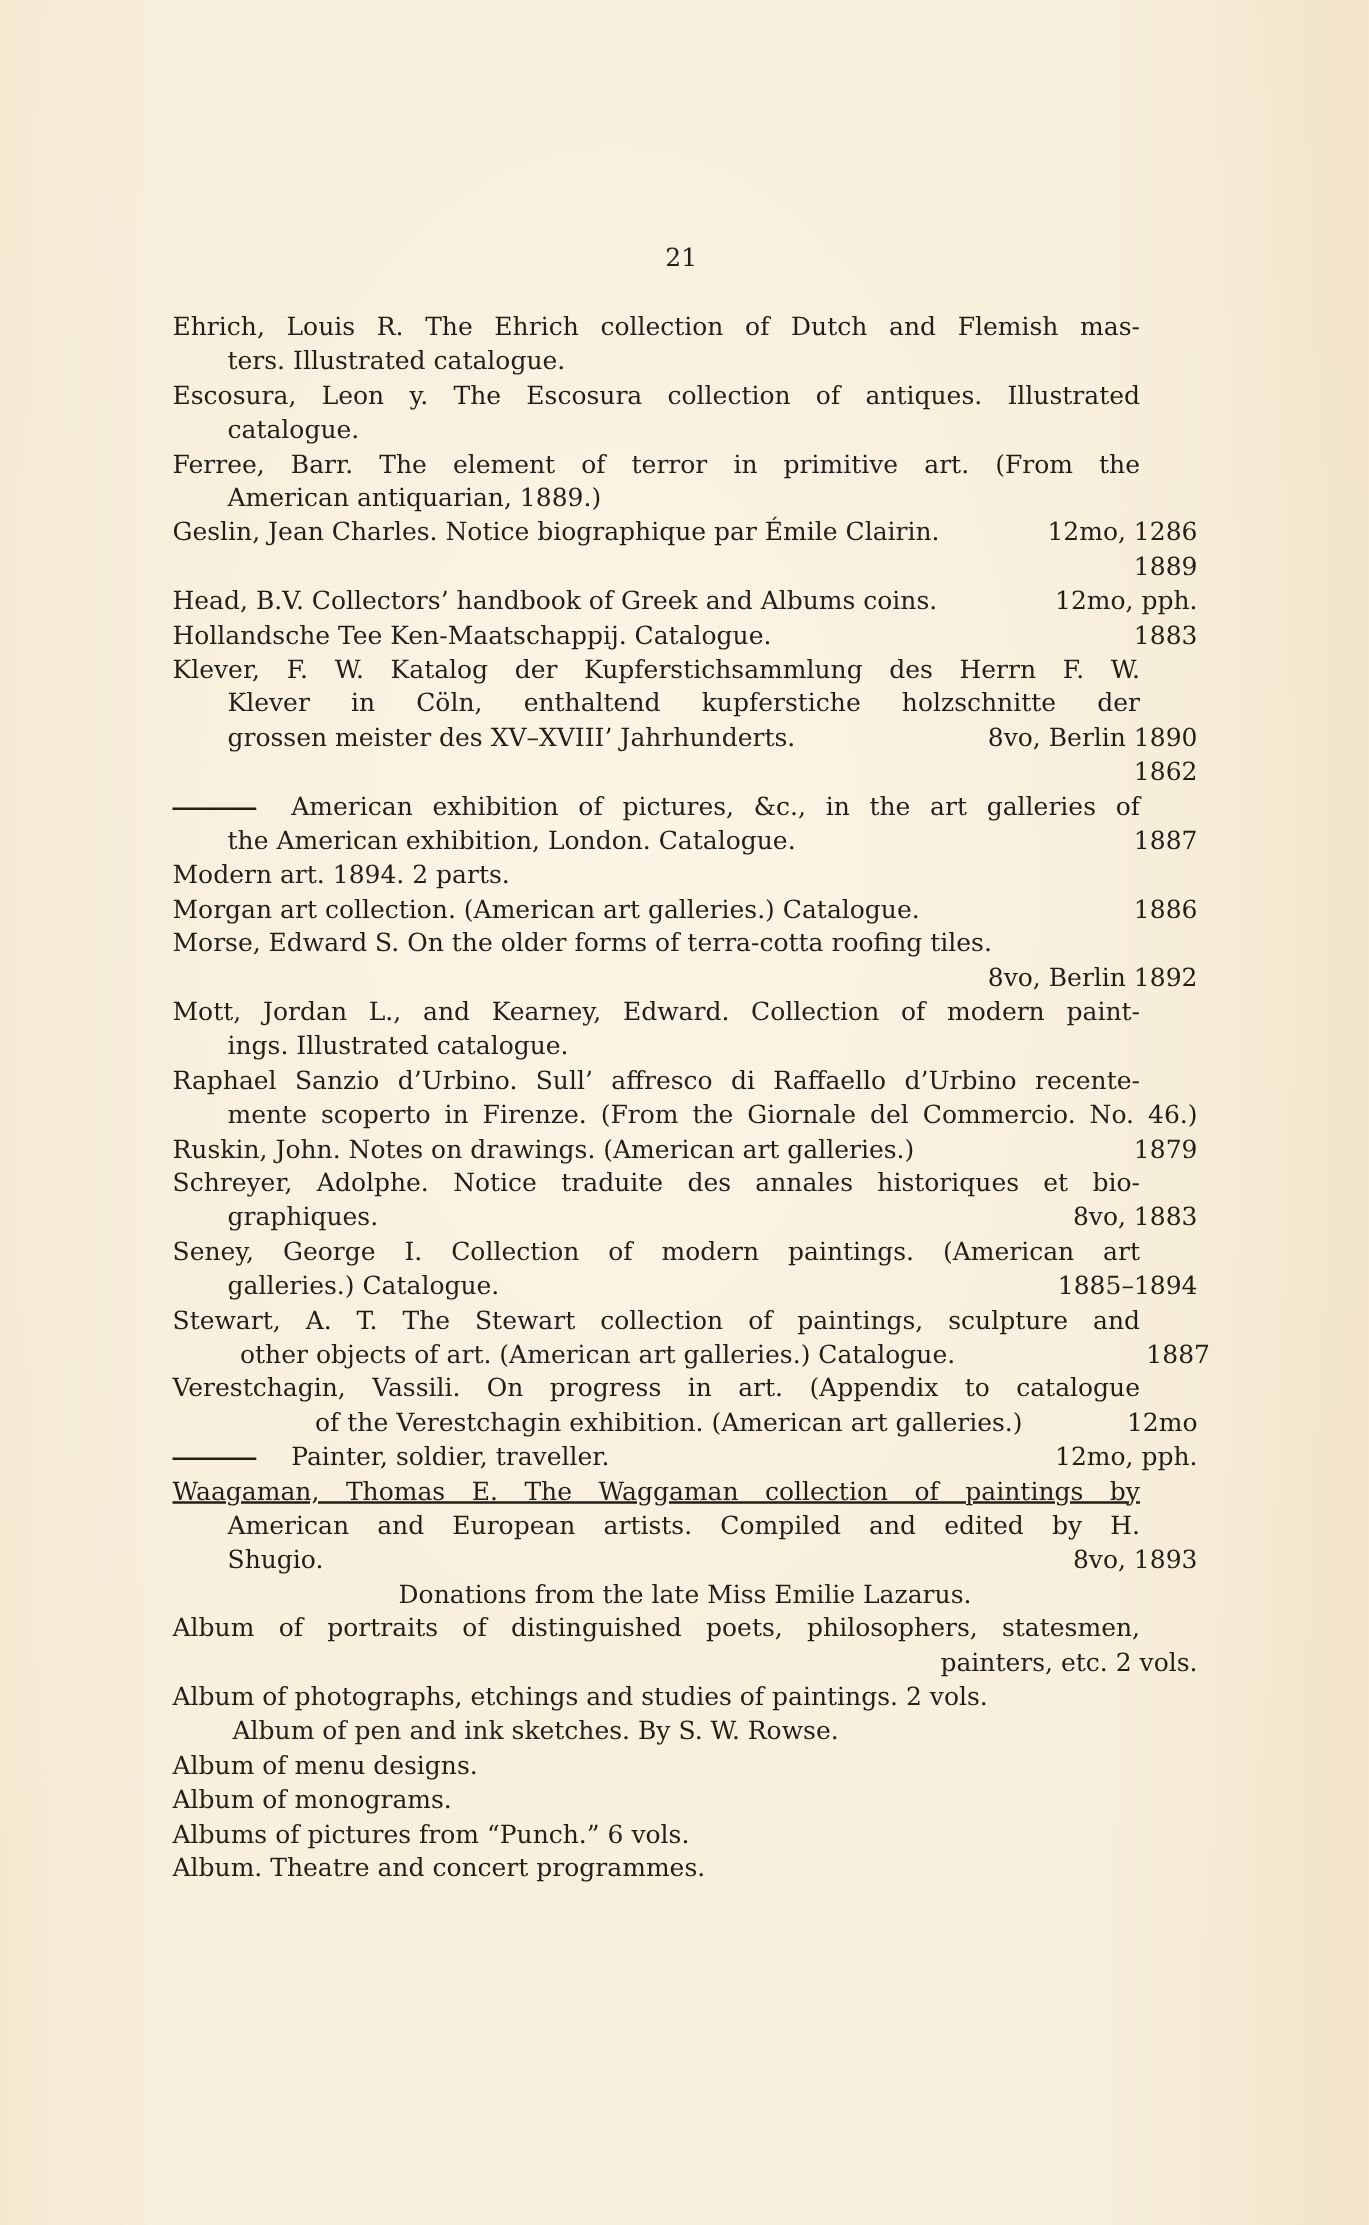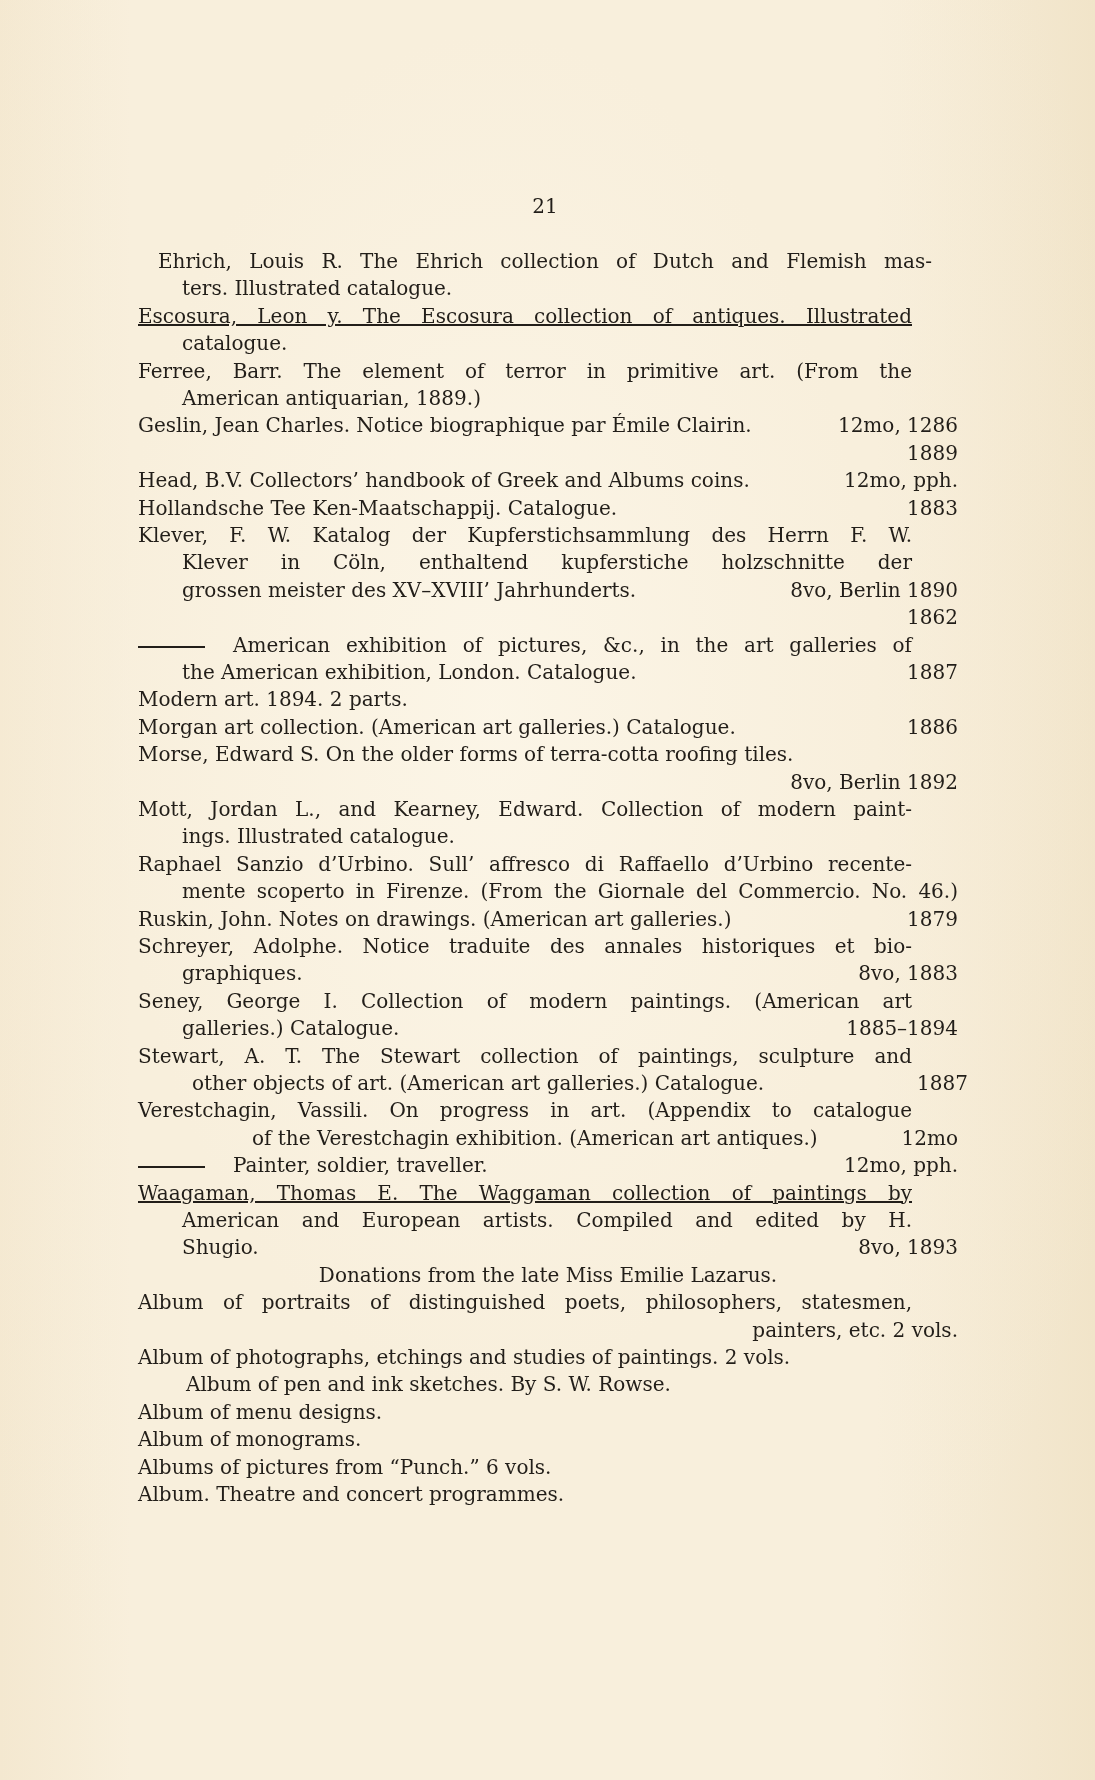--- a/index.html
+++ b/index.html
@@ -58,24 +58,24 @@
     text-align: right;
   }
 </style>
 </head>
 <body>
 
 <div id="page">
   <div class="page-number">21</div>
   <div id="lines">
       <div class="line" style="top: 251px; left: 138px; width: 774px;">
-        <span class="main" style="display: block; width: 100%; text-align: justify; text-align-last: justify; margin-left: 20px;">Ehrich, Louis R.  The Ehrich collection of Dutch and Flemish mas-</span>
+        <span class="main" style="display: block; width: 100%; text-align: justify; text-align-last: justify;">Ehrich, Louis R.  The Ehrich collection of Dutch and Flemish mas-</span>
       </div>
       <div class="line" style="top: 278.4px; left: 182px; width: 730px;"><span class="main">ters.  Illustrated catalogue.</span></div>
-      <div class="line" style="top: 305.8px; left: 138px; width: 774px; text-decoration: underline;">
+      <div class="line" style="top: 305.8px; left: 138px; width: 774px;">
         <span class="main" style="display: block; width: 100%; text-align: justify; text-align-last: justify;">Escosura, Leon y.  The Escosura collection of antiques.  Illustrated</span>
       </div>
       <div class="line" style="top: 333.2px; left: 182px; width: 730px;"><span class="main">catalogue.</span></div>
       <div class="line" style="top: 360.6px; left: 138px; width: 774px;">
         <span class="main" style="display: block; width: 100%; text-align: justify; text-align-last: justify;">Ferree, Barr.  The element of terror in primitive art.  (From the</span>
       </div>
       <div class="line" style="top: 388px; left: 182px; width: 730px;"><span class="main">American antiquarian, 1889.)</span></div>
       <div class="line" style="top: 415.4px; left: 138px; width: 820px;"><span class="main">Geslin, Jean Charles.  Notice biographique par Émile Clairin.</span><span class="imprint">12mo, 1286</span></div>
       <div class="line" style="top: 442.8px; left: 138px; width: 820px;"><span class="imprint">1889</span></div>
       <div class="line" style="top: 470.2px; left: 138px; width: 820px;"><span class="main">Head, B.V.  Collectors’ handbook of Greek and Albums coins.</span><span class="imprint">12mo, pph.</span></div>
@@ -116,21 +116,21 @@
         <span class="main" style="display: block; width: 100%; text-align: justify; text-align-last: justify;">Seney, George I.  Collection of modern paintings.  (American art</span>
       </div>
       <div class="line" style="top: 1018.2px; left: 182px; width: 776px;"><span class="main">galleries.)  Catalogue.</span><span class="imprint">1885–1894</span></div>
       <div class="line" style="top: 1045.6px; left: 138px; width: 774px;">
         <span class="main" style="display: block; width: 100%; text-align: justify; text-align-last: justify;">Stewart, A. T.  The Stewart collection of paintings, sculpture and</span>
       </div>
       <div class="line" style="top: 1073px; left: 192px; width: 776px;"><span class="main">other objects of art.  (American art galleries.)  Catalogue.</span><span class="imprint">1887</span></div>
       <div class="line" style="top: 1100.4px; left: 138px; width: 774px;">
         <span class="main" style="display: block; width: 100%; text-align: justify; text-align-last: justify;">Verestchagin, Vassili.  On progress in art.  (Appendix to catalogue</span>
       </div>
-      <div class="line" style="top: 1127.8px; left: 252px; width: 706px;"><span class="main">of the Verestchagin exhibition.  (American art antiques.)</span><span class="imprint">12mo</span></div>
+      <div class="line" style="top: 1127.8px; left: 252px; width: 706px;"><span class="main">of the Verestchagin exhibition.  (American art galleries.)</span><span class="imprint">12mo</span></div>
       <div class="line" style="top: 1155.2px; left: 138px; width: 820px;">
         <span class="dash"></span>
         <span class="main" style="position: absolute; left: 95px; top: 0px;">Painter, soldier, traveller.</span>
         <span class="imprint">12mo, pph.</span>
       </div>
       <div class="line" style="top: 1182.6px; left: 138px; width: 774px; text-decoration: underline;">
         <span class="main" style="display: block; width: 100%; text-align: justify; text-align-last: justify;">Waagaman, Thomas E.  The Waggaman collection of paintings by</span>
       </div>
       <div class="line" style="top: 1210px; left: 182px; width: 730px;">
         <span class="main" style="display: block; width: 100%; text-align: justify; text-align-last: justify;">American and European artists.  Compiled and edited by H.</span>

